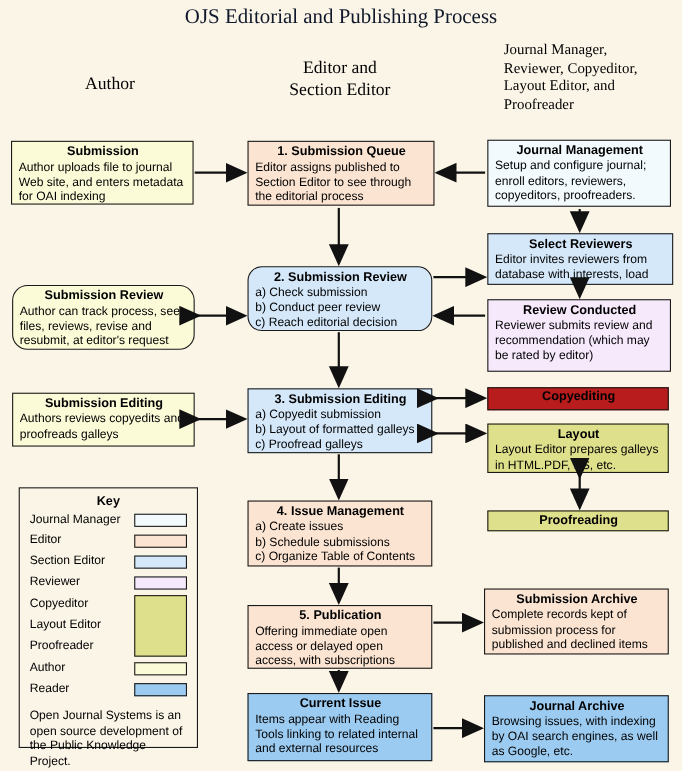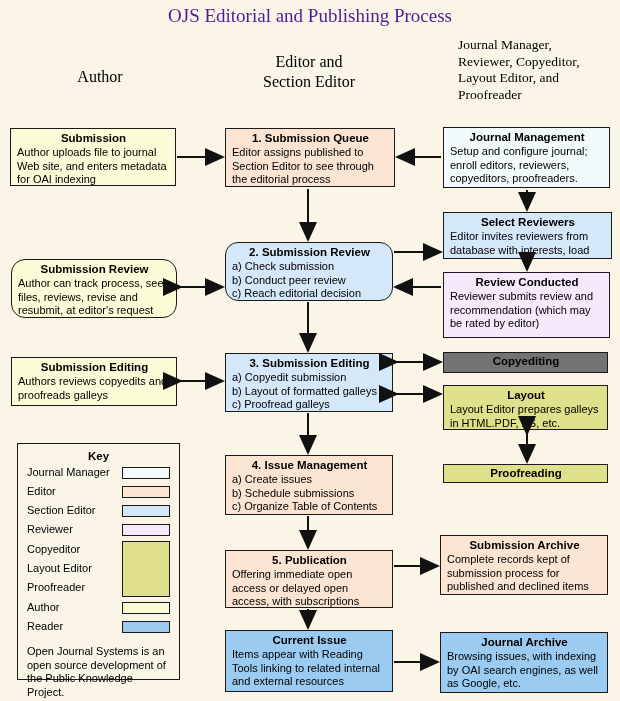--- a/index.html
+++ b/index.html
@@ -7,21 +7,21 @@
     position:relative;
     width:620px;height:701px;
     background:#FBF5E8;
     font-family:"Liberation Sans",sans-serif;
     overflow:hidden;
   }
   .diagram-title{
     position:absolute;top:5px;left:0;width:620px;
     text-align:center;
     font-family:"Liberation Serif",serif;
-    font-size:19px;color:#4c1d95;
+    font-size:19px;color:#0f172a;
   }
   .col-header{
     position:absolute;
     font-family:"Liberation Serif",serif;
     color:#000;white-space:pre-line;
   }
   .col-author{left:30px;top:68px;width:140px;text-align:center;font-size:16px;}
   .col-editor{left:225px;top:52px;width:168px;text-align:center;font-size:16px;line-height:20px;}
   .col-others{left:458px;top:37px;width:160px;text-align:left;font-size:13.5px;line-height:16.5px;}
   .box{
@@ -135,21 +135,21 @@
     <div class="box-body">Setup and configure journal; enroll editors, reviewers, copyeditors, proofreaders.</div>
   </div>
   <div class="box" id="box-select-reviewers" style="background-color: rgb(213, 232, 250);">
     <div class="box-title">Select Reviewers</div>
     <div class="box-body">Editor invites reviewers from database with interests, load</div>
   </div>
   <div class="box" id="box-review-conducted" style="background-color: rgb(245, 233, 251);">
     <div class="box-title">Review Conducted</div>
     <div class="box-body">Reviewer submits review and recommendation (which may be rated by editor)</div>
   </div>
-  <div class="box" id="box-copyediting" style="background-color: #737373;">
+  <div class="box" id="box-copyediting" style="background-color: #b91c1c;">
     <div class="box-title">Copyediting</div>
   </div>
   <div class="box" id="box-layout" style="background-color: rgb(223, 224, 139);">
     <div class="box-title">Layout</div>
     <div class="box-body">Layout Editor prepares galleys in HTML.PDF, PS, etc.</div>
   </div>
   <div class="box" id="box-proofreading" style="background-color: rgb(223, 224, 139);">
     <div class="box-title">Proofreading</div>
   </div>
   <div class="box" id="box-submission-archive" style="background-color: rgb(251, 228, 210);">

